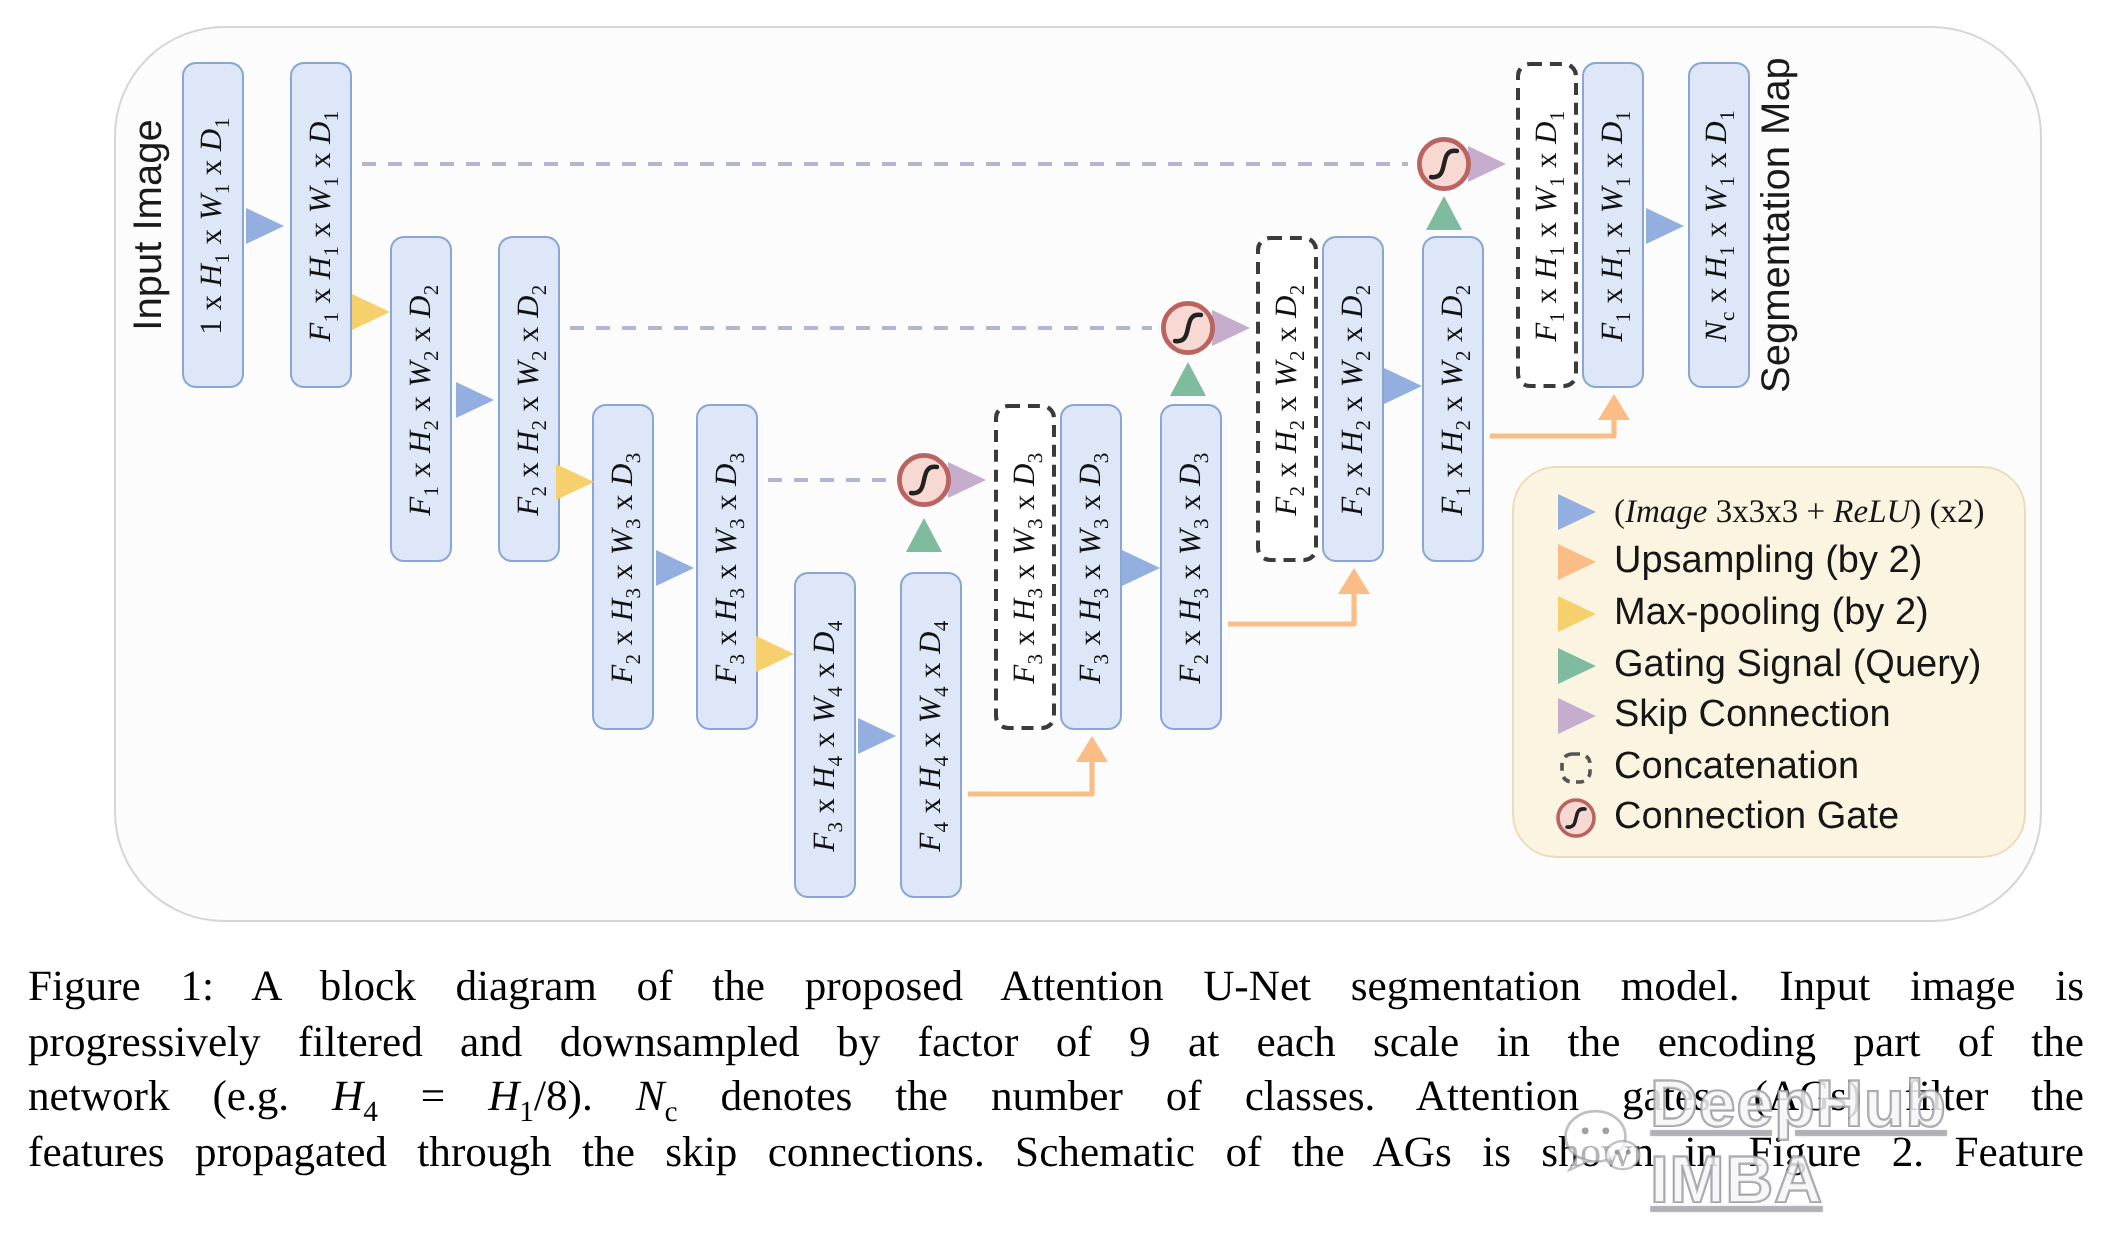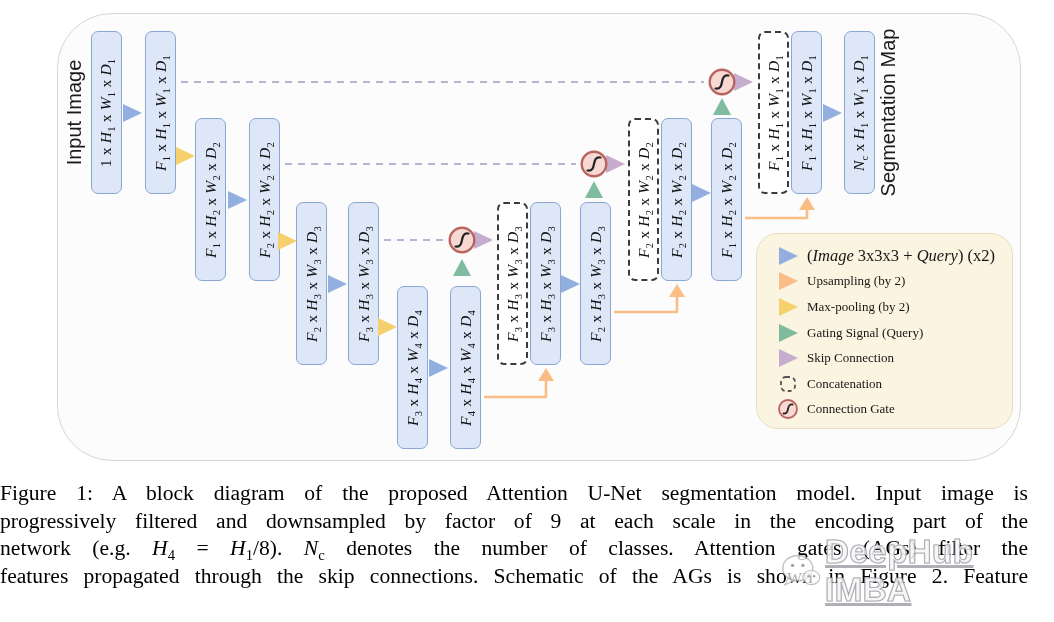--- a/index.html
+++ b/index.html
@@ -13,24 +13,24 @@
     font-size:15.5px;color:#111;letter-spacing:.2px;}
   .vlabel sub,.cap-line sub{font-size:68%;line-height:0;}
   #overlay{position:absolute;left:0;top:0;width:1054px;height:470px;pointer-events:none;}
   .side-label{position:absolute;display:flex;align-items:center;justify-content:center;width:30px;height:163px;}
   .side-label span{transform:rotate(-90deg);white-space:nowrap;font-size:20px;font-weight:500;color:#1a1a1a;}
   
   .legend{position:absolute;left:756px;top:233px;width:257px;height:196px;background:#fbf4e0;
     border:1.5px solid #e9ddbd;border-radius:22px;box-sizing:border-box;padding:9px 0 0 12px;}
   .lrow{height:25.6px;display:flex;align-items:center;}
   .licon{width:38px;display:flex;align-items:center;justify-content:center;}
-  .ltext{font-size:13px;color:#161616;font-family:Liberation Serif, serif;}
+  .ltext{font-size:19px;color:#161616;}
   .lrow.serif .ltext{font-family:"Liberation Serif",serif;font-size:16.5px;}
   
-  .caption{position:absolute;left:0;top:480px;width:1028px;color:#000;
+  .caption{position:absolute;left:14px;top:480px;width:1028px;color:#000;
     font-family:"Liberation Serif",serif;font-size:21.6px;line-height:27.7px;}
   .cap-line{text-align:justify;text-align-last:justify;}
   .cap-line i{font-style:italic;}
   
   .watermark{position:absolute;left:779px;top:549px;height:44px;display:flex;align-items:center;gap:3px;pointer-events:none;}
   .wm-text{font-size:33px;font-weight:bold;letter-spacing:.5px;color:rgba(255,255,255,.78);
     -webkit-text-stroke:1.1px rgba(140,140,150,.55);text-shadow:0 0 1px rgba(150,150,158,.35);text-decoration:underline;}
 </style>
 </head>
 <body>
@@ -38,21 +38,21 @@
 <div class="stage">
   <div class="frame"></div>
 
   <div class="legend" id="legend">
       <div class="lrow serif">
         <span class="licon">
           <svg width="20" height="18">
             <polygon points="1,0 1,18 20,9" fill="#93afdf"></polygon>
           </svg>
         </span>
-        <span class="ltext">(<i>Image</i> 3x3x3 + <i>Query</i>) (x2)</span>
+        <span class="ltext">(<i>Image</i> 3x3x3 + <i>ReLU</i>) (x2)</span>
       </div>
       <div class="lrow">
         <span class="licon">
           <svg width="20" height="18">
             <polygon points="1,0 1,18 20,9" fill="#f9bd85"></polygon>
           </svg>
         </span>
         <span class="ltext">Upsampling (by 2)</span>
       </div>
       <div class="lrow">

